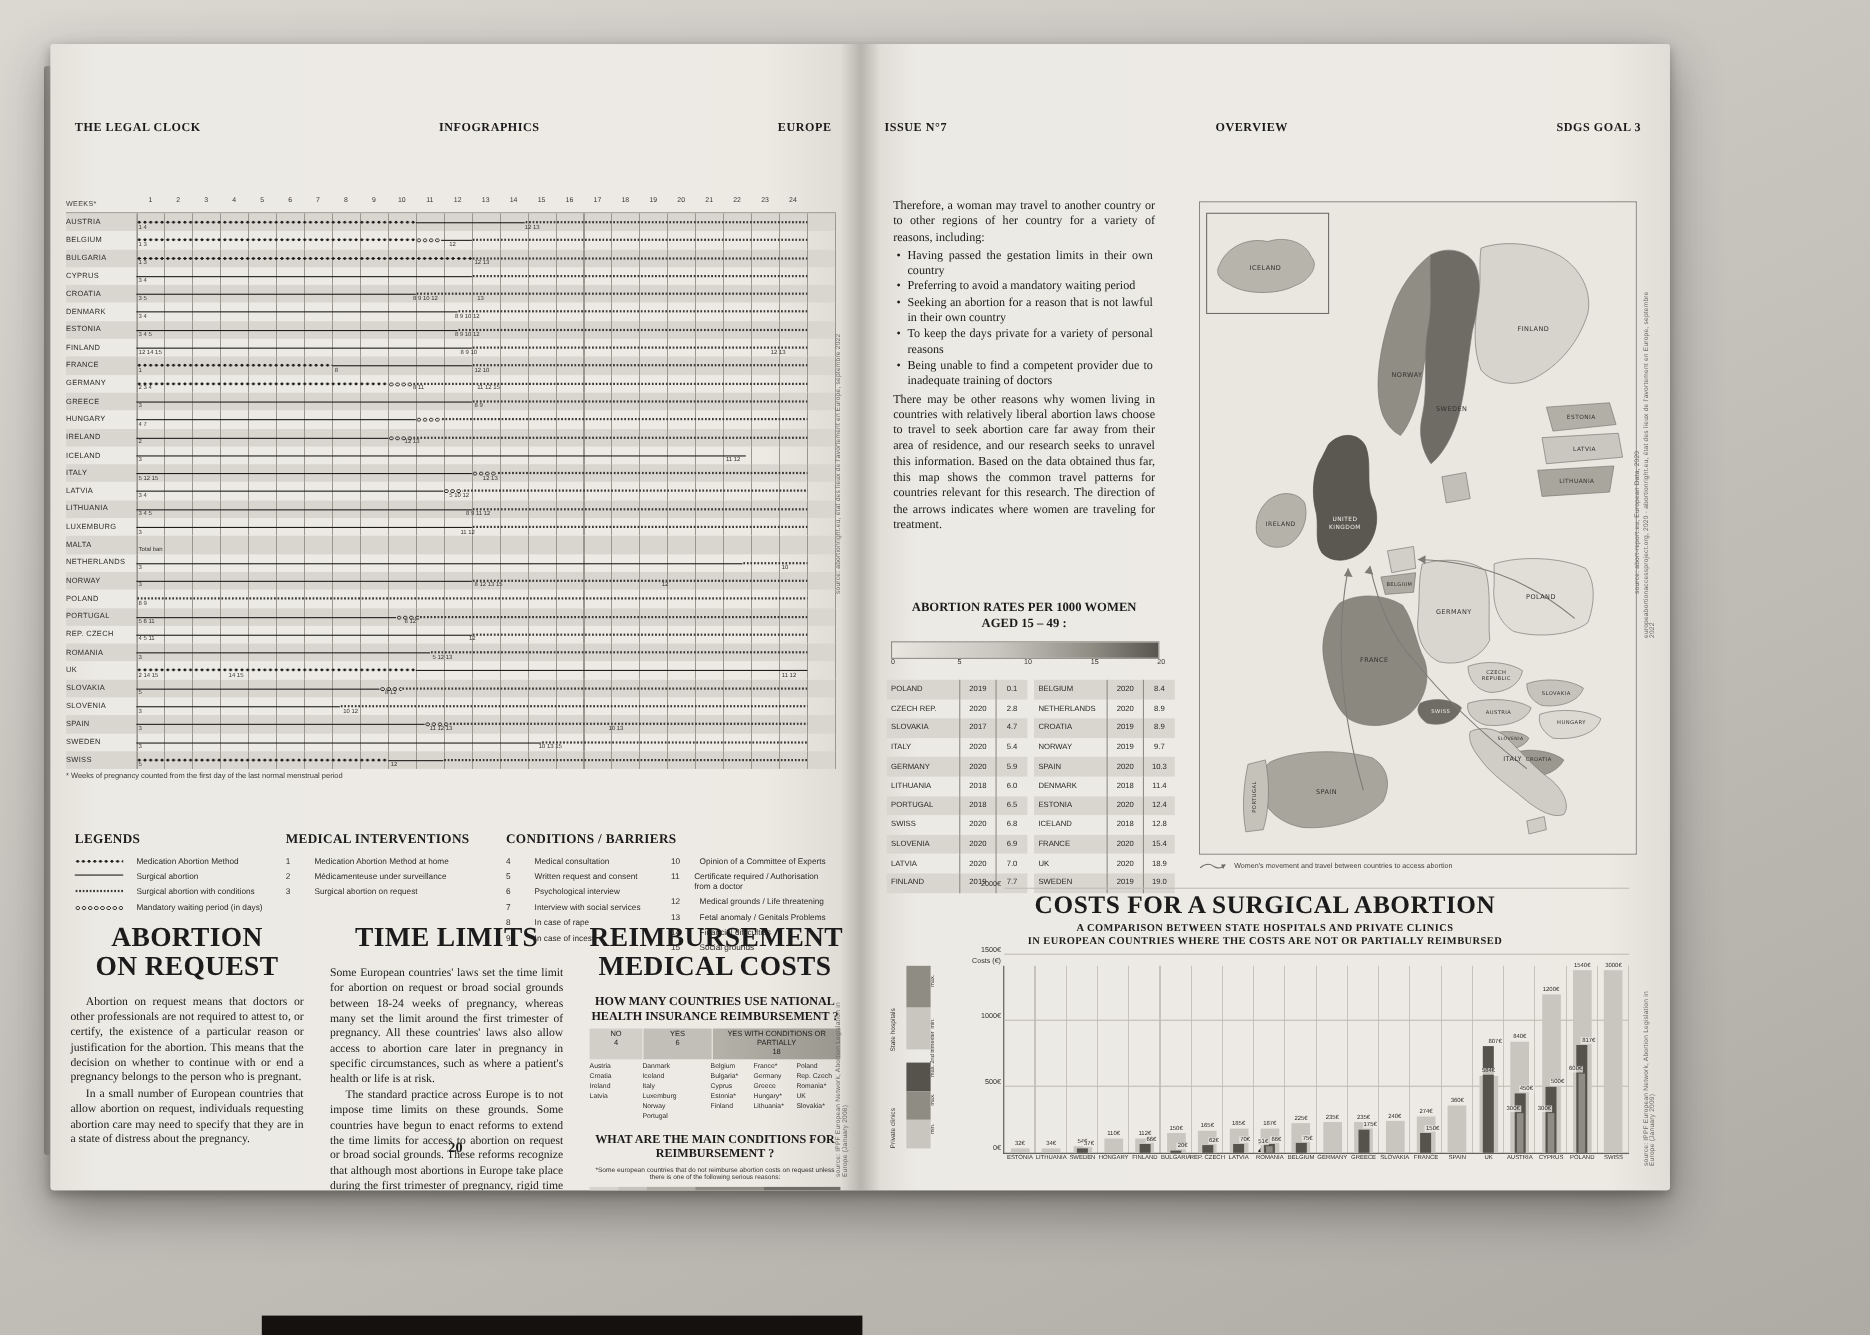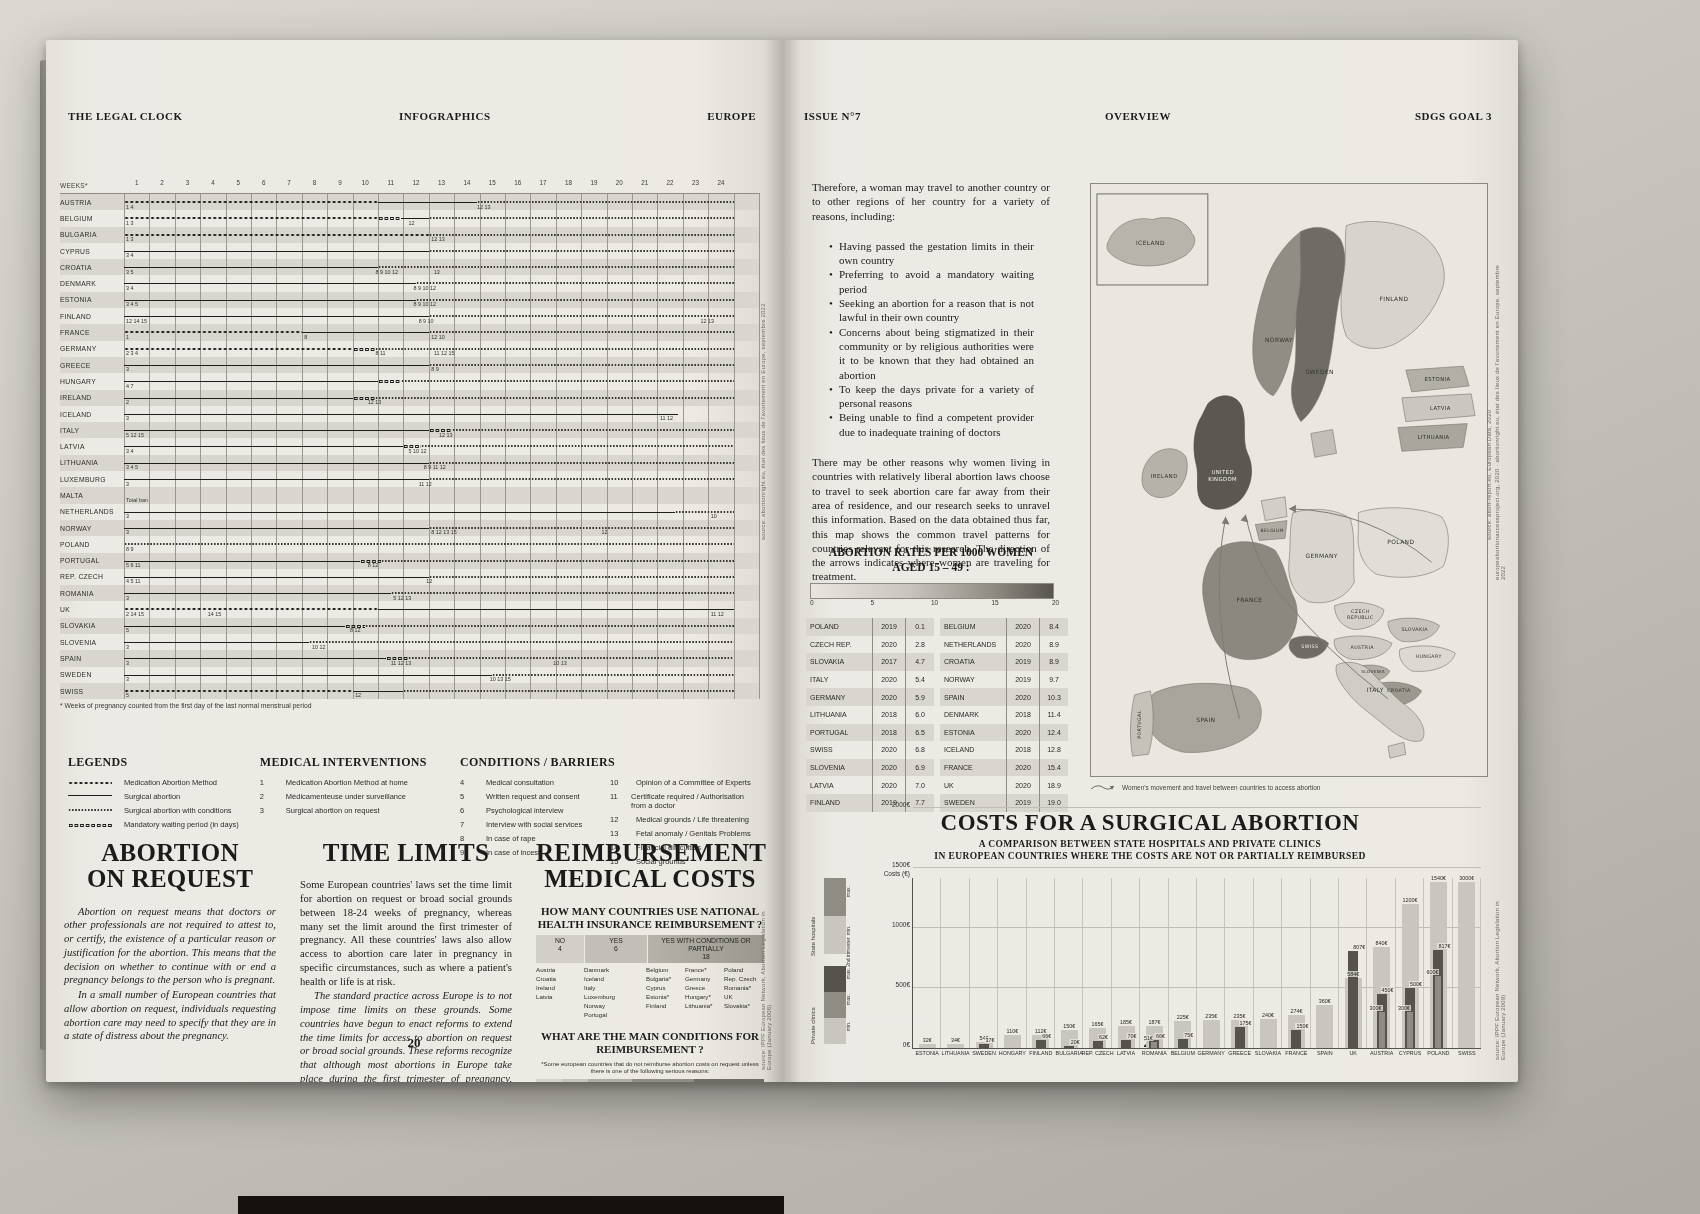--- a/index.html
+++ b/index.html
@@ -54,42 +54,42 @@
   .leg-col1{width:230px;}
   .leg-col2{width:240px;}
   .leg-col3{flex:1;display:flex;flex-direction:column;}
   .cond-cols{display:flex;}
   .cond-cols>div{width:150px;}
 
   
   .articles{position:absolute;left:18px;top:800px;width:700px;display:flex;}
   .articles h2{font-size:25px;text-align:center;margin:0 0 12px 0;line-height:1.05;white-space:pre-line;letter-spacing:.3px;}
   .articles p{font-size:10.6px;line-height:1.3;text-align:justify;margin:0 0 1px 0;text-indent:0;}
-  .articles p.ind{text-indent:14px;font-style:italic;}
+  .articles p.ind{text-indent:14px;}
   .art1{width:212px;margin-right:24px;}
   .art2{width:212px;margin-right:24px;}
   .art3{width:228px;}
   .art3 h4{font-size:11px;text-align:center;margin:10px 0 4px 0;line-height:1.2;}
   .art3 .note{font-family:"Liberation Sans",sans-serif;font-size:6px;text-align:center;color:#33312d;margin:1px 0 3px 0;line-height:1.25;}
   .reimb-head{display:flex;font-family:"Liberation Sans",sans-serif;text-align:center;}
   .reimb-head>div{font-size:6.8px;padding:2px 0;color:#25231f;line-height:1.2;}
   .rh-no{width:48px;background:#d2cfc8;}
   .rh-yes{width:62px;background:#c2bfb8;margin-left:1px;}
   .rh-cond{flex:1;background:linear-gradient(90deg,#b5b2aa,#9a978f);margin-left:1px;}
   .reimb-body{display:flex;font-family:"Liberation Sans",sans-serif;margin-top:3px;}
   .reimb-body ul{list-style:none;margin:0;padding:0;font-size:6.2px;line-height:1.45;color:#2e2c29;}
   .rb-no{width:48px;} .rb-yes{width:62px;margin-left:1px;} .rb-c{width:39px;margin-left:1px;}
   .reasons{display:flex;margin-top:2px;font-family:"Liberation Sans",sans-serif;text-align:center;}
   .reasons>div{font-size:6.4px;padding:4px 0;line-height:1.1;color:#1f1d1a;}
   .rs0{width:26px;background:#d6d3cc;} .rs1{width:26px;background:#c6c3bc;}
   .rs2{width:44px;background:#b0ada5;} .rs3{width:62px;background:#8f8c84;} .rs4{flex:1;background:#6f6d65;}
 
   
   .intro{position:absolute;left:30px;top:140px;width:238px;font-size:11px;line-height:1.3;text-align:justify;}
-  .intro ul{margin:16px;padding-left:11px;list-style:none;}
+  .intro ul{margin:2px;padding-left:11px;list-style:none;}
   .intro li{margin:0;position:relative;padding-left:0;}
   .intro li:before{content:"•";position:absolute;left:-10px;}
   .rates-h{position:absolute;left:24px;top:505px;width:250px;text-align:center;font-weight:bold;font-size:11.5px;line-height:1.3;white-space:pre-line;}
   .scale{position:absolute;left:28px;top:543px;width:242px;height:14px;
          background:linear-gradient(90deg,#e9e6e0,#c9c6bf 40%,#8f8c84 75%,#57554d);border:1px solid #8f8c86;}
   .scale-ticks{position:absolute;left:28px;top:558px;width:242px;height:10px;font-family:"Liberation Sans",sans-serif;font-size:6.5px;color:#3a3834;}
   .scale-ticks span{position:absolute;top:1px;}
   .rtable{position:absolute;left:24px;top:578px;width:262px;display:flex;font-family:"Liberation Sans",sans-serif;font-size:7px;color:#2a2824;}
   .rt-group{width:128px;}
   .rt-group+.rt-group{margin-left:6px;}
@@ -646,21 +646,20 @@
       <span>OVERVIEW</span>
       <span>SDGS GOAL 3</span>
     </div>
 
     <div class="intro">
       <p style="margin:0;">Therefore, a woman may travel to another country or to other regions of her country for a variety of reasons, including:</p>
       <ul id="intro-bullets">
           <li>Having passed the gestation limits in their own country</li>
           <li>Preferring to avoid a mandatory waiting period</li>
           <li>Seeking an abortion for a reason that is not lawful in their own country</li>
-          <li>Concerns about being stigmatized in their community or by religious authorities were it to be known that they had obtained an abortion</li>
           <li>To keep the days private for a variety of personal reasons</li>
           <li>Being unable to find a competent provider due to inadequate training of doctors</li>
         </ul>
       <p style="margin:0;">There may be other reasons why women living in countries with relatively liberal abortion laws choose to travel to seek abortion care far away from their area of residence, and our research seeks to unravel this information. Based on the data obtained thus far, this map shows the common travel patterns for countries relevant for this research. The direction of the arrows indicates where women are traveling for treatment.</p>
     </div>
 
     <div class="rates-h">ABORTION RATES PER 1000 WOMEN
 AGED 15 – 49 :</div>
     <div class="scale"></div>
     <div class="scale-ticks" id="scale-ticks">

